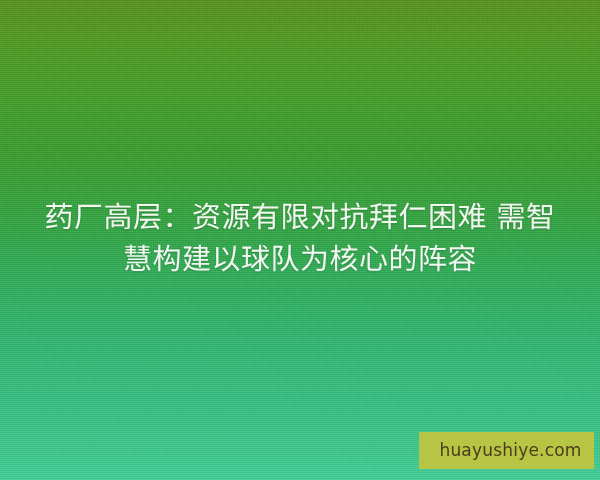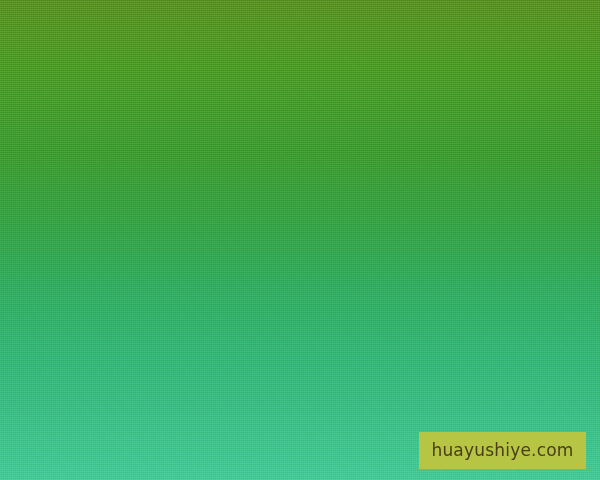--- a/index.html
+++ b/index.html
@@ -85,35 +85,38 @@
   .watermark {
     position: absolute;
     left: 419px;
     top: 432px;
     width: 167px;
     height: 37px;
     background: #b6c544;
     display: flex;
     align-items: center;
     justify-content: center;
+    padding-left: 8px;
   }
 
   .watermark-text {
     color: #4b3d1c;
     font-size: 17px;
     line-height: 1;
     letter-spacing: 0.2px;
     white-space: nowrap;
   }
 </style>
 </head>
 <body>
 
 <div class="canvas">
 
   <div class="noise"></div>
 
+  <div class="headline">药厂高层：资源有限对抗拜仁困难 需智
+慧构建以球队为核心的阵容</div>
 
   <div class="watermark">
     <span class="watermark-text">huayushiye.com</span>
   </div>
 
 </div>
 
 </body></html>

